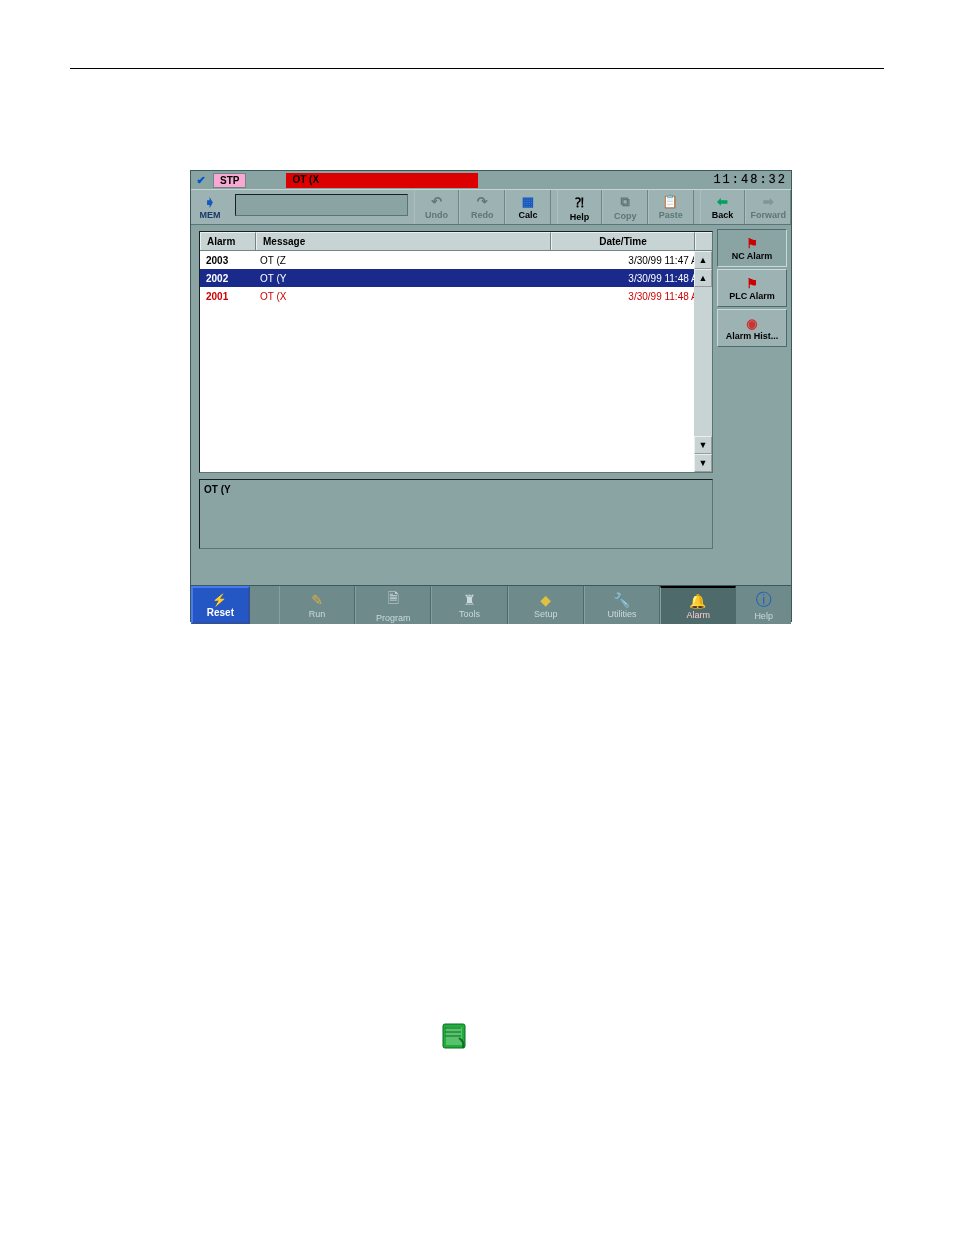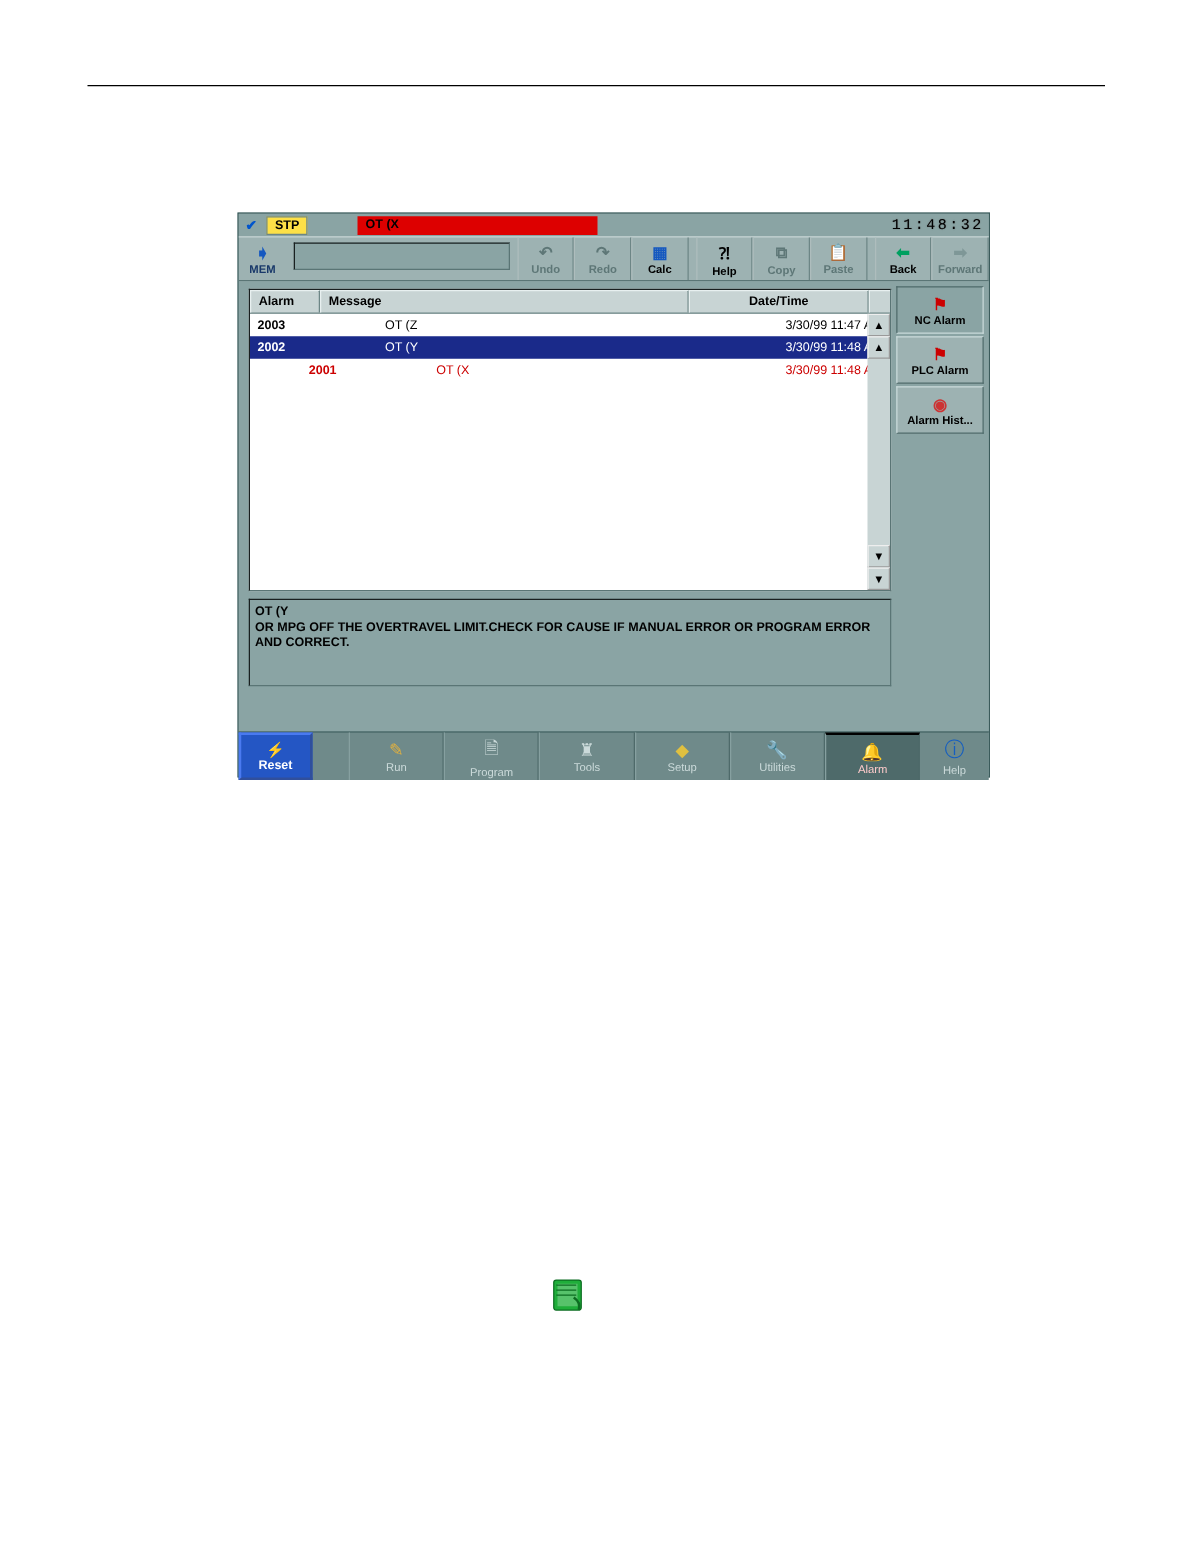--- a/index.html
+++ b/index.html
@@ -40,21 +40,21 @@
     height: 18px;
     background: #8aa4a4;
   }
   .status-check {
     width: 16px; height:16px;
     margin-left:2px;
     display:flex;align-items:center;justify-content:center;
     color:#0055cc;font-weight:bold;font-size:11px;
   }
   .status-stp {
-    background:#fde047;
+    background:#f9a8d4;
     color:#000;
     font-weight:bold;
     font-size:10px;
     padding:1px 6px;
     margin-left:4px;
     border:1px solid #6d8686;
   }
   .alarm-banner {
     margin-left:40px;
     background:#dd0000;
@@ -144,29 +144,28 @@
   .col-alarm{width:42px;}
   .col-msg{flex:1;text-align:left;}
   .col-dt{width:130px;text-align:center;}
   .col-scroll{width:16px;padding:0!important;border-right:none!important;}
   .grid-body{flex:1;overflow:hidden;position:relative;}
   .grid-row{
     display:flex;
     font-size:10px;
     height:18px;
     align-items:center;
-    gap:48px;
   }
   .grid-row .cell{padding:0 6px;}
   .cell-alarm{width:42px;font-weight:bold;}
   .cell-msg{flex:1;font-weight:normal;}
   .cell-dt{width:130px;text-align:right;}
   .row-normal{color:#000;}
   .row-selected{background:#1a2a8a;color:#fff;}
-  .row-active{color:#cc0000;padding-left:41px;}
+  .row-active{color:#cc0000;}
   .scroll-col{
     position:absolute;top:0;right:0;bottom:0;width:18px;
     background:#c8d4d4;
     display:flex;flex-direction:column;justify-content:space-between;
   }
   .sc-btn{height:16px;display:flex;align-items:center;justify-content:center;
     border:1px outset #eee;background:#c8d4d4;font-size:9px;}
   .sc-group-top{}
   .sc-group-bot{}
 
@@ -345,21 +344,20 @@
                 <div class="sc-btn">▼</div>
                 <div class="sc-btn">▼</div>
               </div>
             </div>
           </div>
         </div>
 
         <div class="desc">
           <div class="desc-box">
             <div>OT (Y</div>
-            <div>OR MPG OFF THE OVERTRAVEL LIMIT.CHECK FOR CAUSE IF MANUAL ERROR OR PROGRAM ERROR AND CORRECT.</div>
           </div>
         </div>
       </div>
 
       <div class="side-nav">
         <div class="side-btn active">
           <span class="ico">⚑</span>
           <span>NC Alarm</span>
         </div>
         <div class="side-btn">

